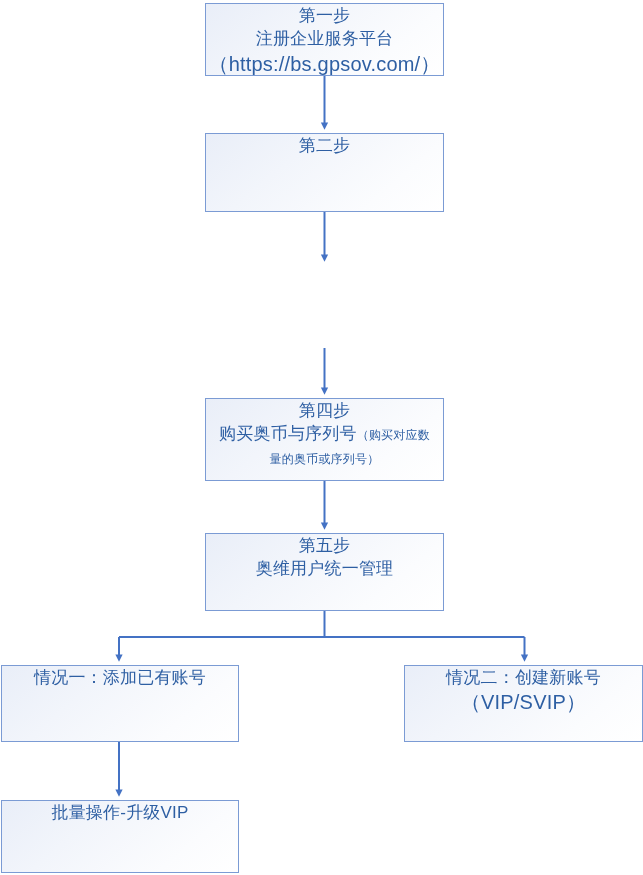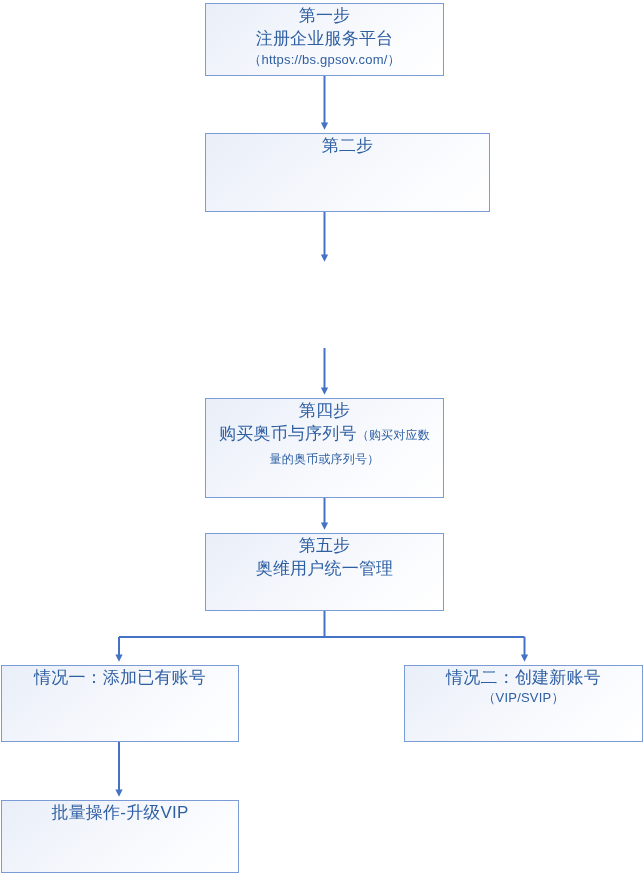--- a/index.html
+++ b/index.html
@@ -29,21 +29,21 @@
     text-align: center;
     color: #2e5fa3;
     line-height: 1.38;
   }
   .line-main {
     font-size: 17px;
     white-space: nowrap;
     letter-spacing: 0.2px;
   }
   .line-sub {
-    font-size: 13px;
+    font-size: 20px;
     white-space: nowrap;
     letter-spacing: 0.2px;
   }
   .line-wrap {
     font-size: 17px;
     letter-spacing: 0.2px;
     padding: 0 8px;
   }
   .line-wrap .small {
     font-size: 12px;
@@ -57,23 +57,23 @@
   svg.edges {
     position: absolute;
     left: 0;
     top: 0;
     width: 643px;
     height: 875px;
     pointer-events: none;
   }
   
   #node-step1 { left: 205px; top: 3px;   width: 239px; height: 73px; }
-  #node-step2 { left: 205px; top: 133px; width: 285px; height: 79px; }
+  #node-step2 { left: 205px; top: 133px; width: 239px; height: 79px; }
   #node-step3 { left: 205px; top: 265px; width: 239px; height: 83px; }
-  #node-step4 { left: 205px; top: 398px; width: 239px; height: 100px; }
+  #node-step4 { left: 205px; top: 398px; width: 239px; height: 83px; }
   #node-step5 { left: 205px; top: 533px; width: 239px; height: 78px; }
   #node-case1 { left: 1px;   top: 665px; width: 238px; height: 77px; }
   #node-case2 { left: 404px; top: 665px; width: 239px; height: 77px; }
   #node-batch { left: 1px;   top: 800px; width: 238px; height: 73px; }
 </style>
 </head>
 <body>
 
 <div id="canvas">
 

